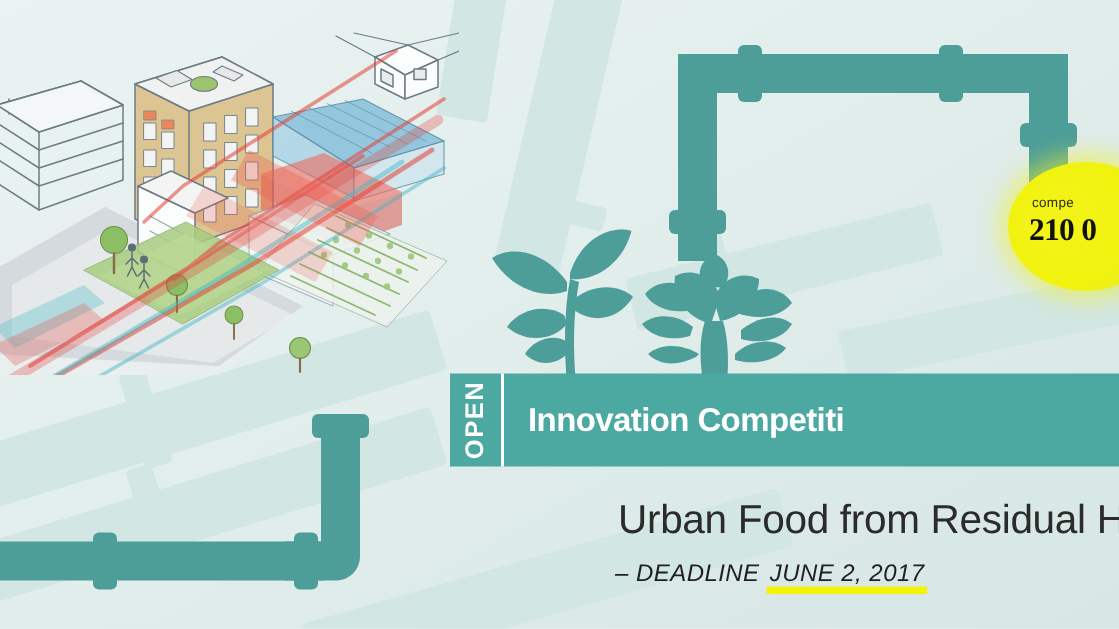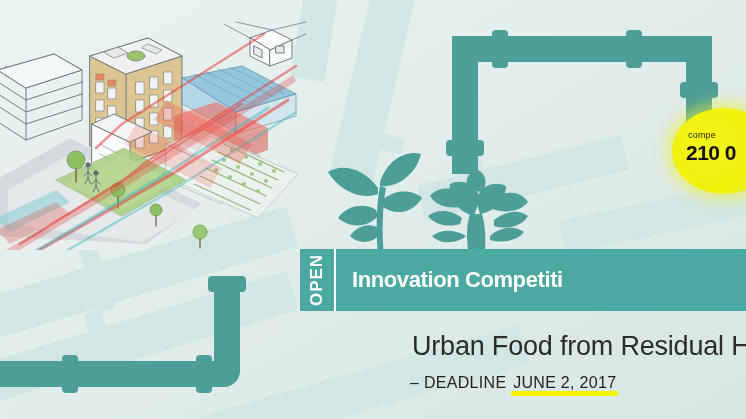--- a/index.html
+++ b/index.html
@@ -35,21 +35,21 @@
     border-radius:50%;
     background:radial-gradient(circle at 35% 45%, #f3f31a 0%, #f2f20e 55%, #e9ee22 72%, #bcd94a 88%, #9ccf57 100%);
     box-shadow:0 0 14px 6px rgba(240,243,40,.55);
   }
   #badge .b-label{
     position:absolute;left:16px;top:22px;font-size:9px;color:#2c2c1a;
     letter-spacing:.2px;white-space:nowrap;
   }
   #badge .b-amount{
     position:absolute;left:14px;top:33px;font-size:21px;font-weight:bold;
-    color:#111;white-space:nowrap;letter-spacing:-.5px;
+    color:#111;white-space:nowrap;letter-spacing:-.5px;font-family:Liberation Serif, serif;
   }
 
   
   #banner{
     position:absolute;left:300px;top:249px;right:-6px;height:62px;
     background:#4ca9a2;display:flex;align-items:stretch;
   }
   #open-box{
     width:34px;flex:0 0 34px;position:relative;
     display:flex;align-items:center;justify-content:center;
@@ -65,21 +65,21 @@
     white-space:nowrap;line-height:1;
   }
 
   
   #subtitle{
     position:absolute;left:412px;top:331px;white-space:nowrap;
     font-size:27px;color:#2b2b2b;font-weight:300;letter-spacing:-.2px;
   }
   #deadline{
     position:absolute;left:410px;top:374px;white-space:nowrap;
-    font-size:16px;color:#1f1f1f;letter-spacing:.3px;
+    font-size:16px;color:#1f1f1f;letter-spacing:.3px;font-style:italic;
   }
   #deadline .hl{
     position:relative;display:inline-block;padding:0 2px;
   }
   #deadline .hl::after{
     content:"";position:absolute;left:0;right:0;bottom:-4px;height:5px;
     background:#f5f20a;
   }
 </style>
 </head>

